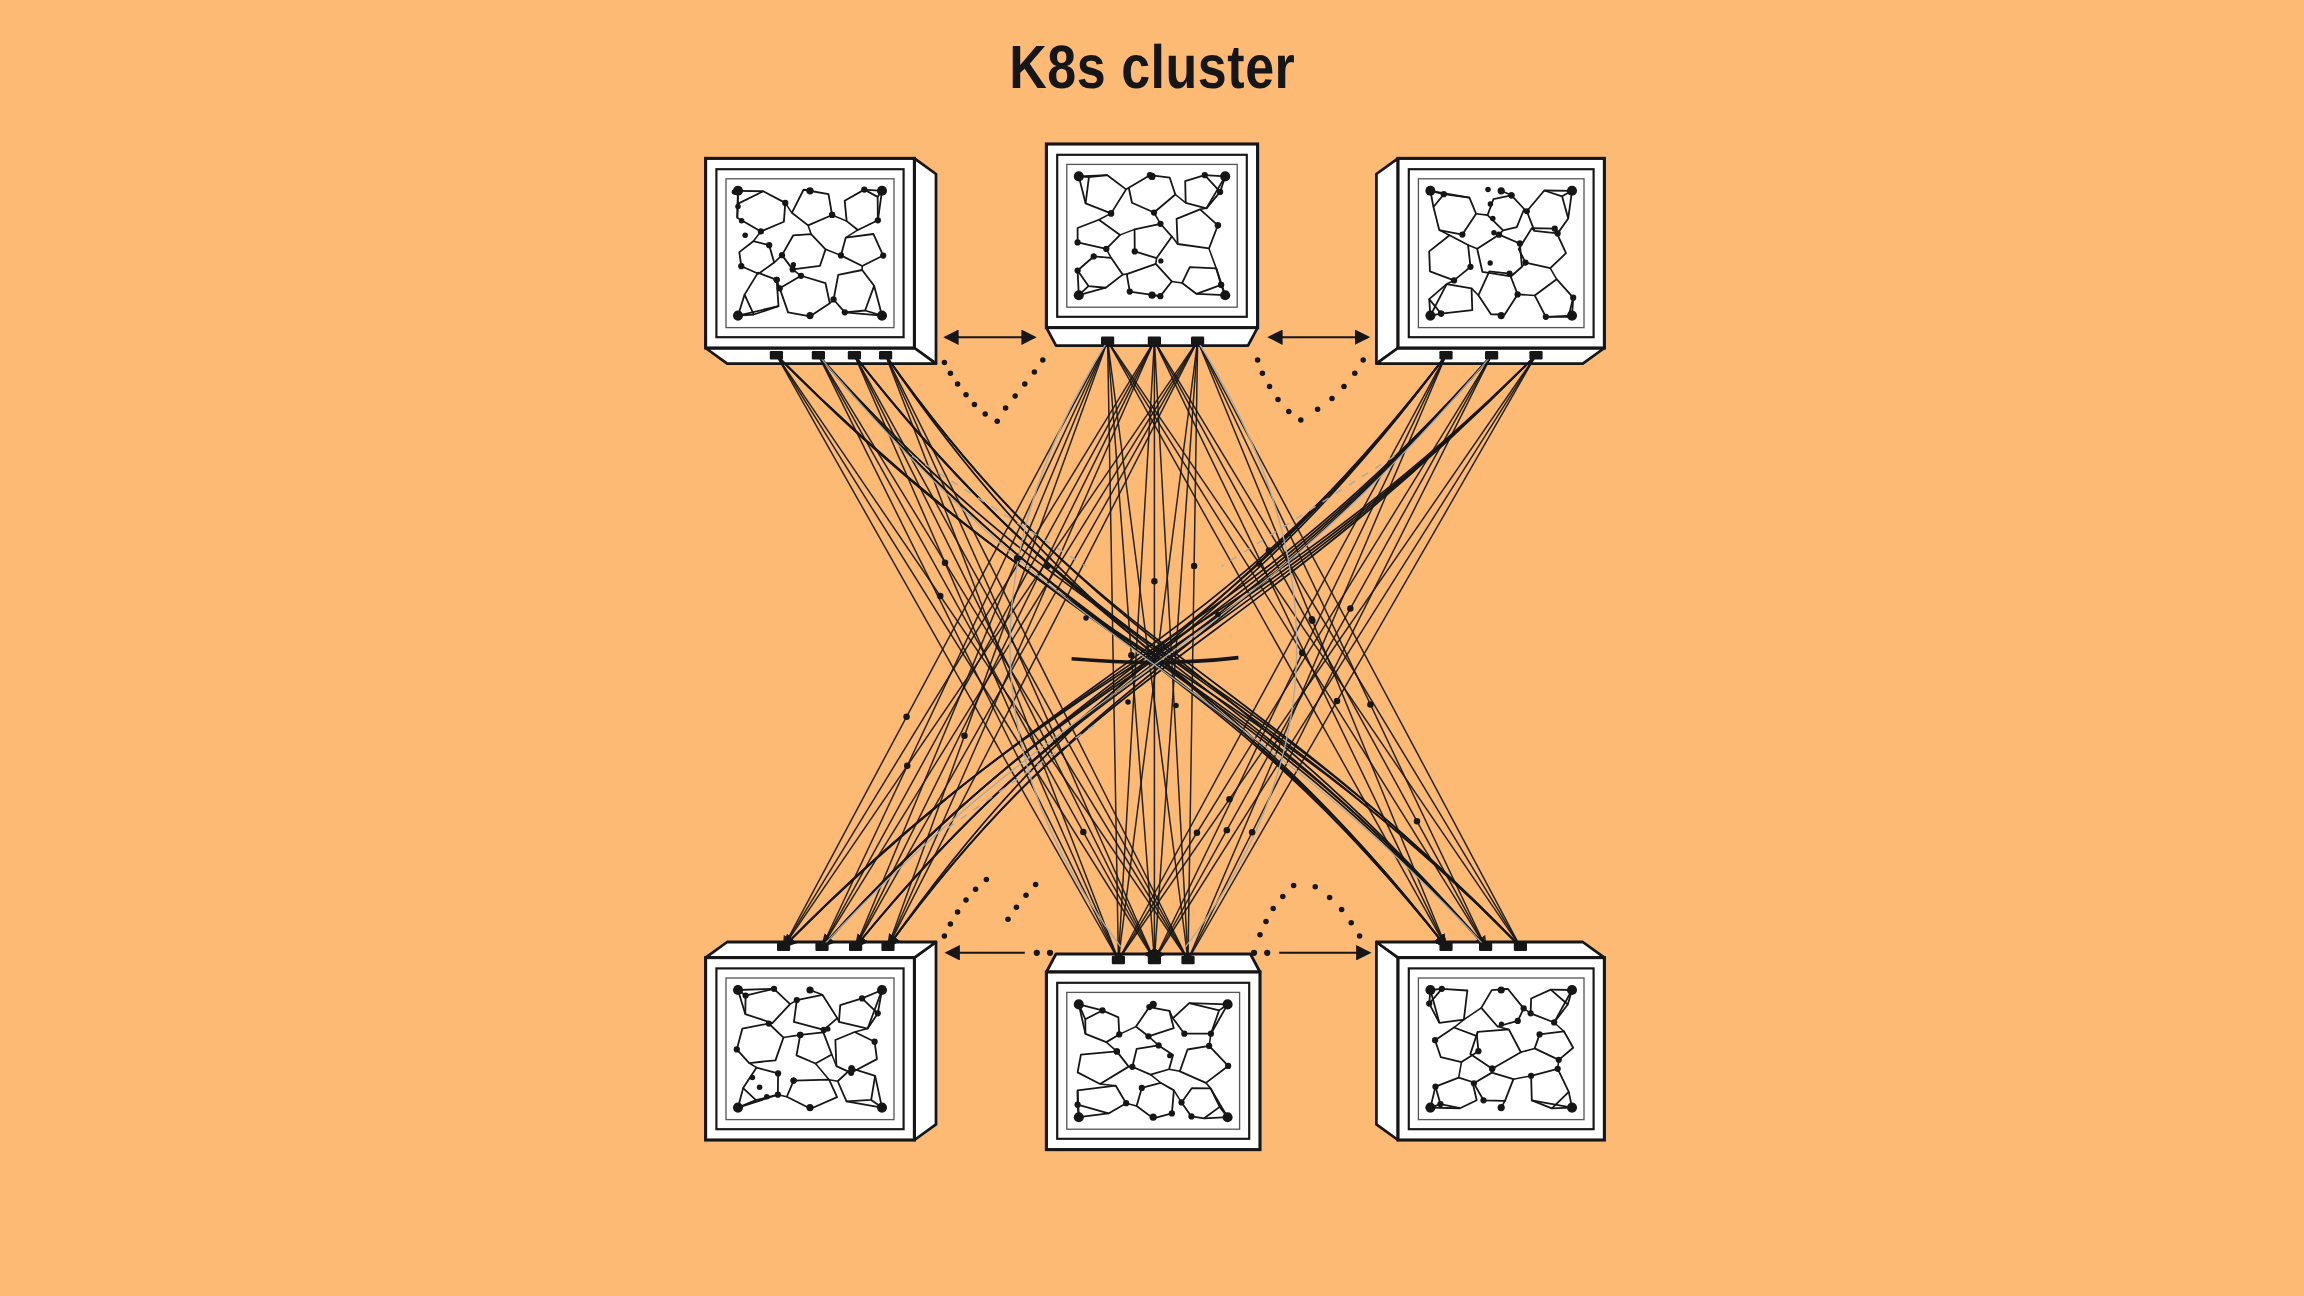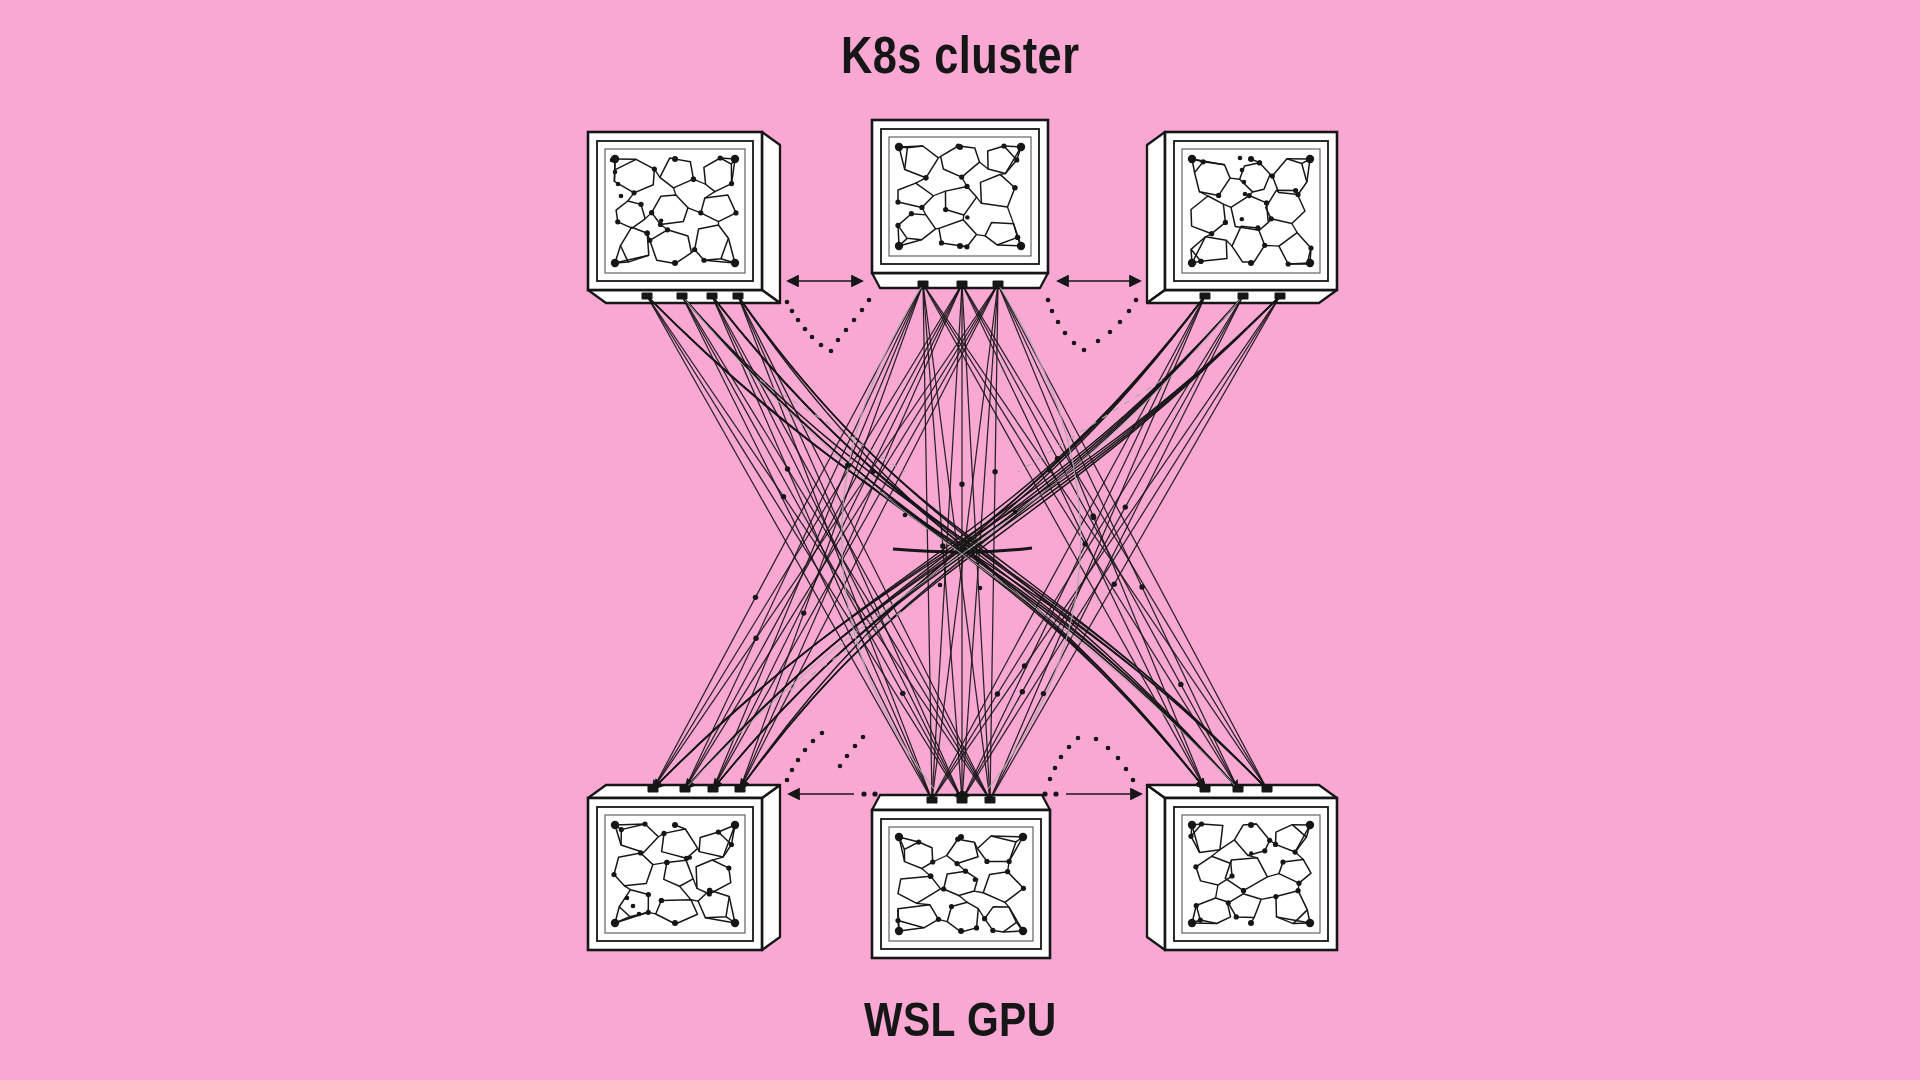--- a/index.html
+++ b/index.html
@@ -1,17 +1,17 @@
 <!DOCTYPE html>
 <html><head>
 <meta charset="utf-8">
 <style>
   html,body{margin:0;padding:0;background:#fff;}
   #stage{
-    position:relative;width:1920px;height:1080px;background:#f9a8d4;
+    position:relative;width:1920px;height:1080px;background:#fdba74;
     overflow:hidden;font-family:"Liberation Sans",sans-serif;
   }
   .diagram-label{
     position:absolute;left:0;right:0;text-align:center;
     font-weight:700;color:#161616;letter-spacing:.5px;white-space:nowrap;
   }
   .diagram-label .squeeze{display:inline-block;transform:scaleX(.85);}
   #label-top{top:26px;font-size:51px;}
   #label-bottom{top:992px;font-size:48px;}
   #diagram{position:absolute;left:0;top:0;}
@@ -626,16 +626,13 @@
         <circle cx="997.4528129058192" cy="693.9285604355857" r="2.7" fill="#161616"></circle>
         <circle cx="962" cy="484.3145646571181" r="2.7" fill="#161616"></circle>
         <circle cx="1093.664961437718" cy="517.3855339422589" r="2.7" fill="#161616"></circle>
         <circle cx="902.7536544986069" cy="693.3565780974925" r="2.7" fill="#161616"></circle>
         <circle cx="1085.117059815675" cy="543.9019530378282" r="2.7" fill="#161616"></circle>
         <circle cx="755.4714090987109" cy="597.3405126116704" r="2.7" fill="#161616"></circle>
         <circle cx="1043.413735271571" cy="693.5947724234313" r="2.7" fill="#161616"></circle>
         <circle cx="787.4968841015361" cy="468.9564981235191" r="2.7" fill="#161616"></circle>
       </g>
     </svg>
-  <div id="label-bottom" class="diagram-label">
-    <span class="squeeze">WSL GPU</span>
-  </div>
 </div>
 
 </body></html>

